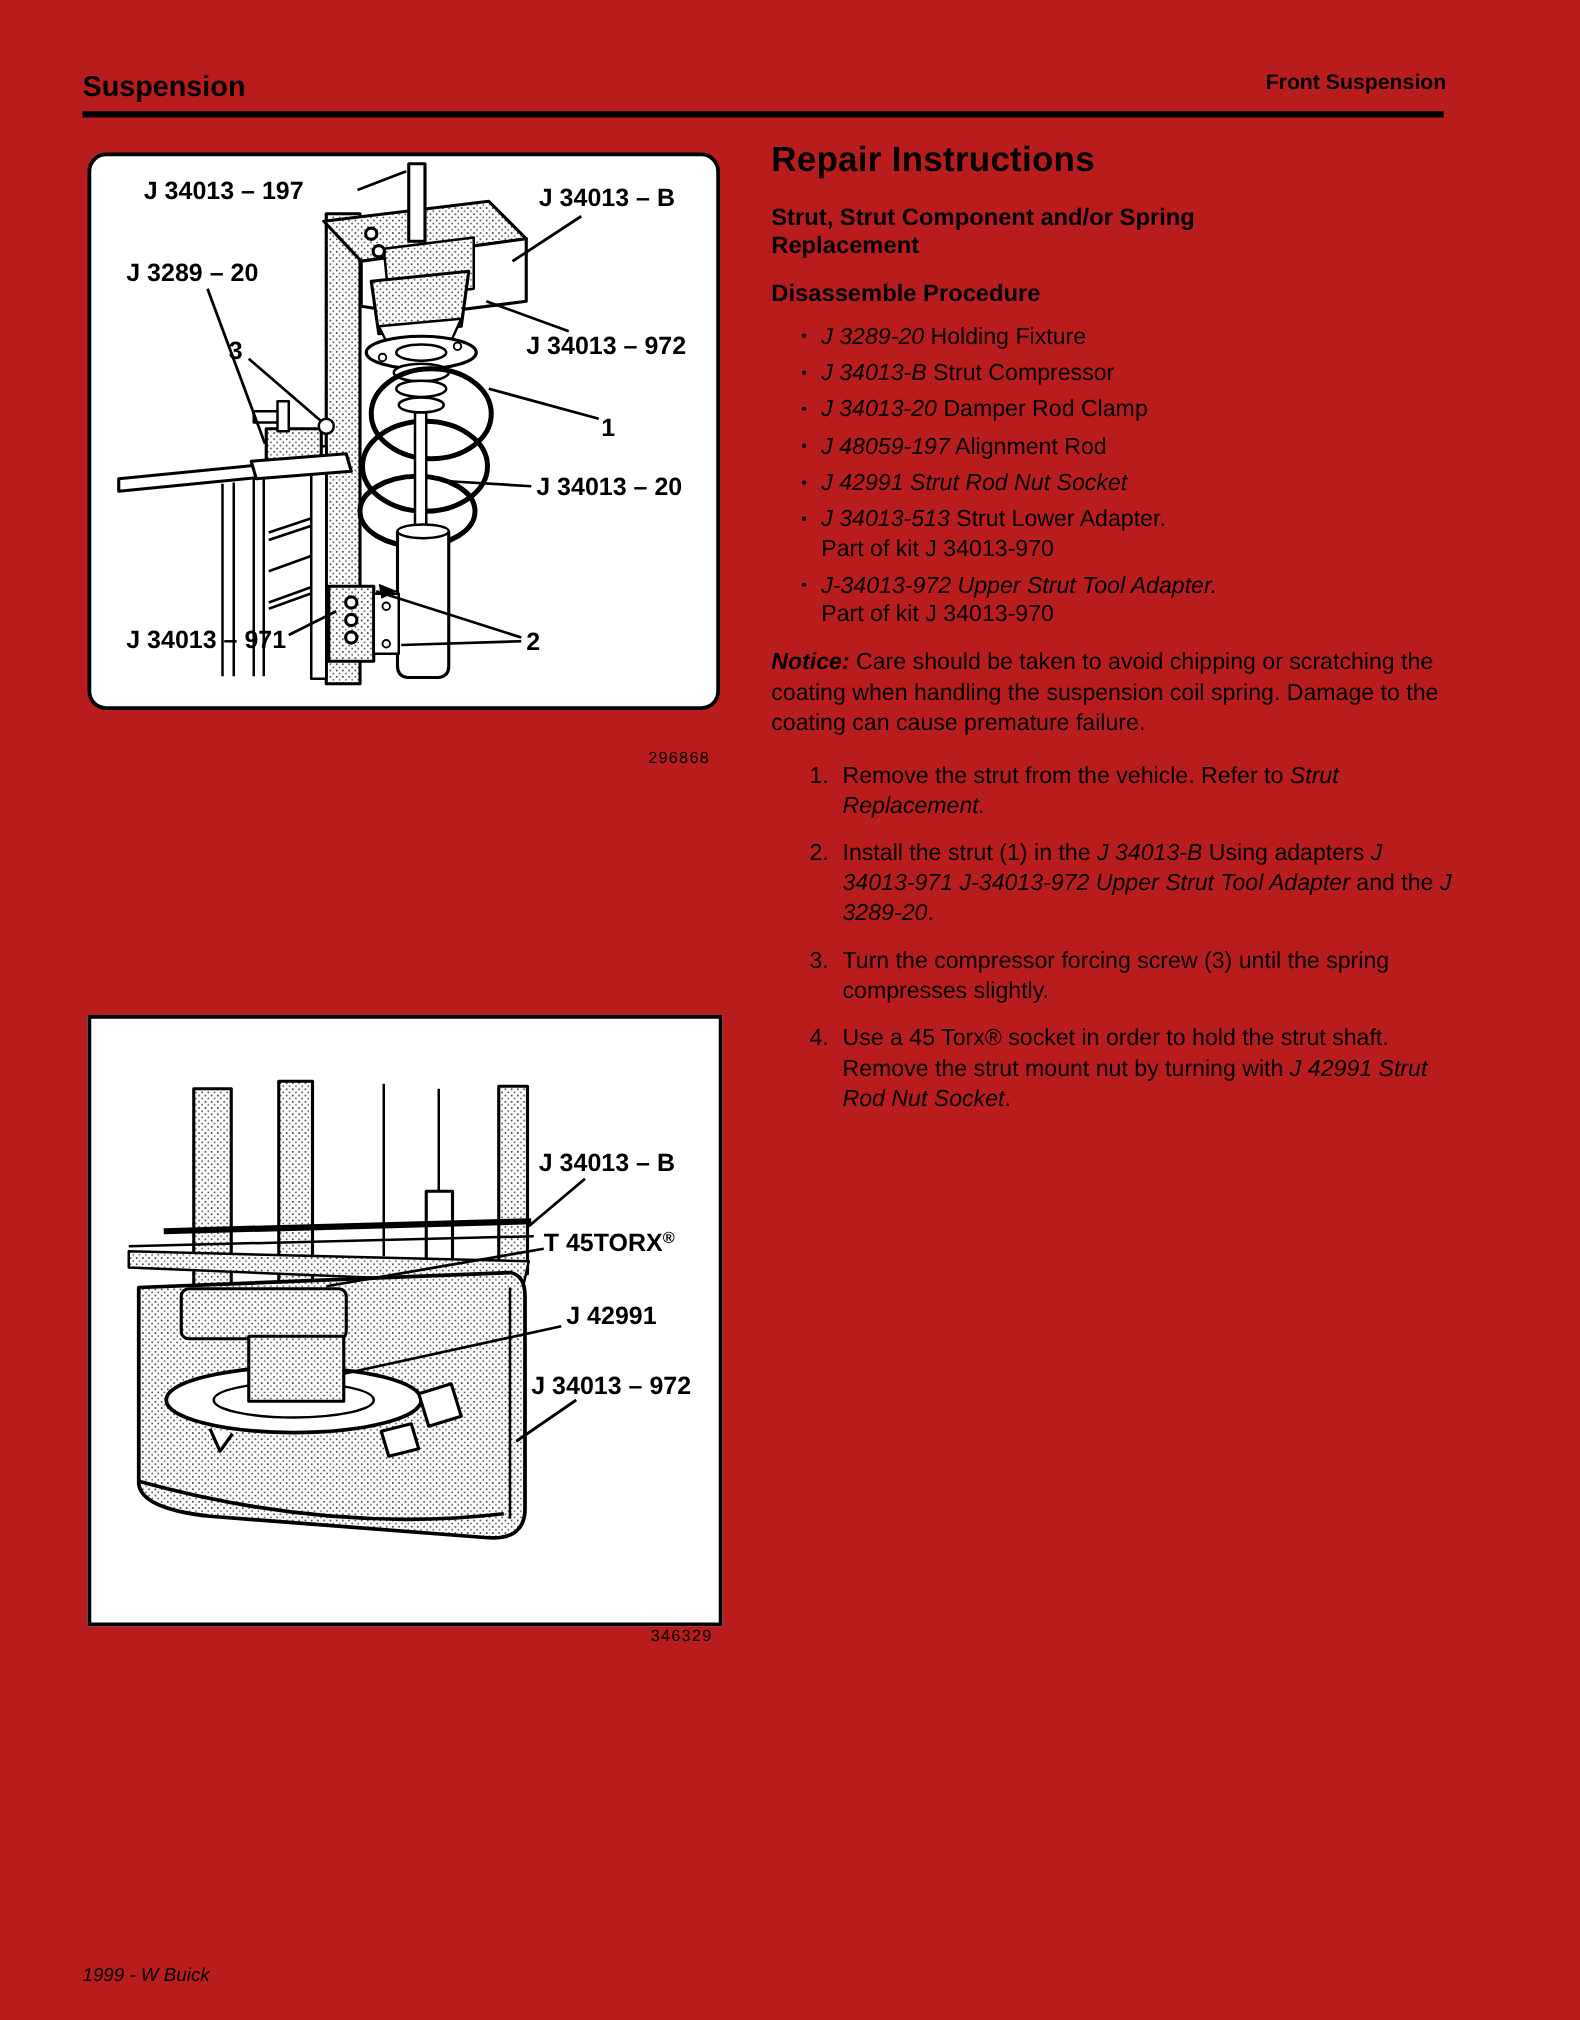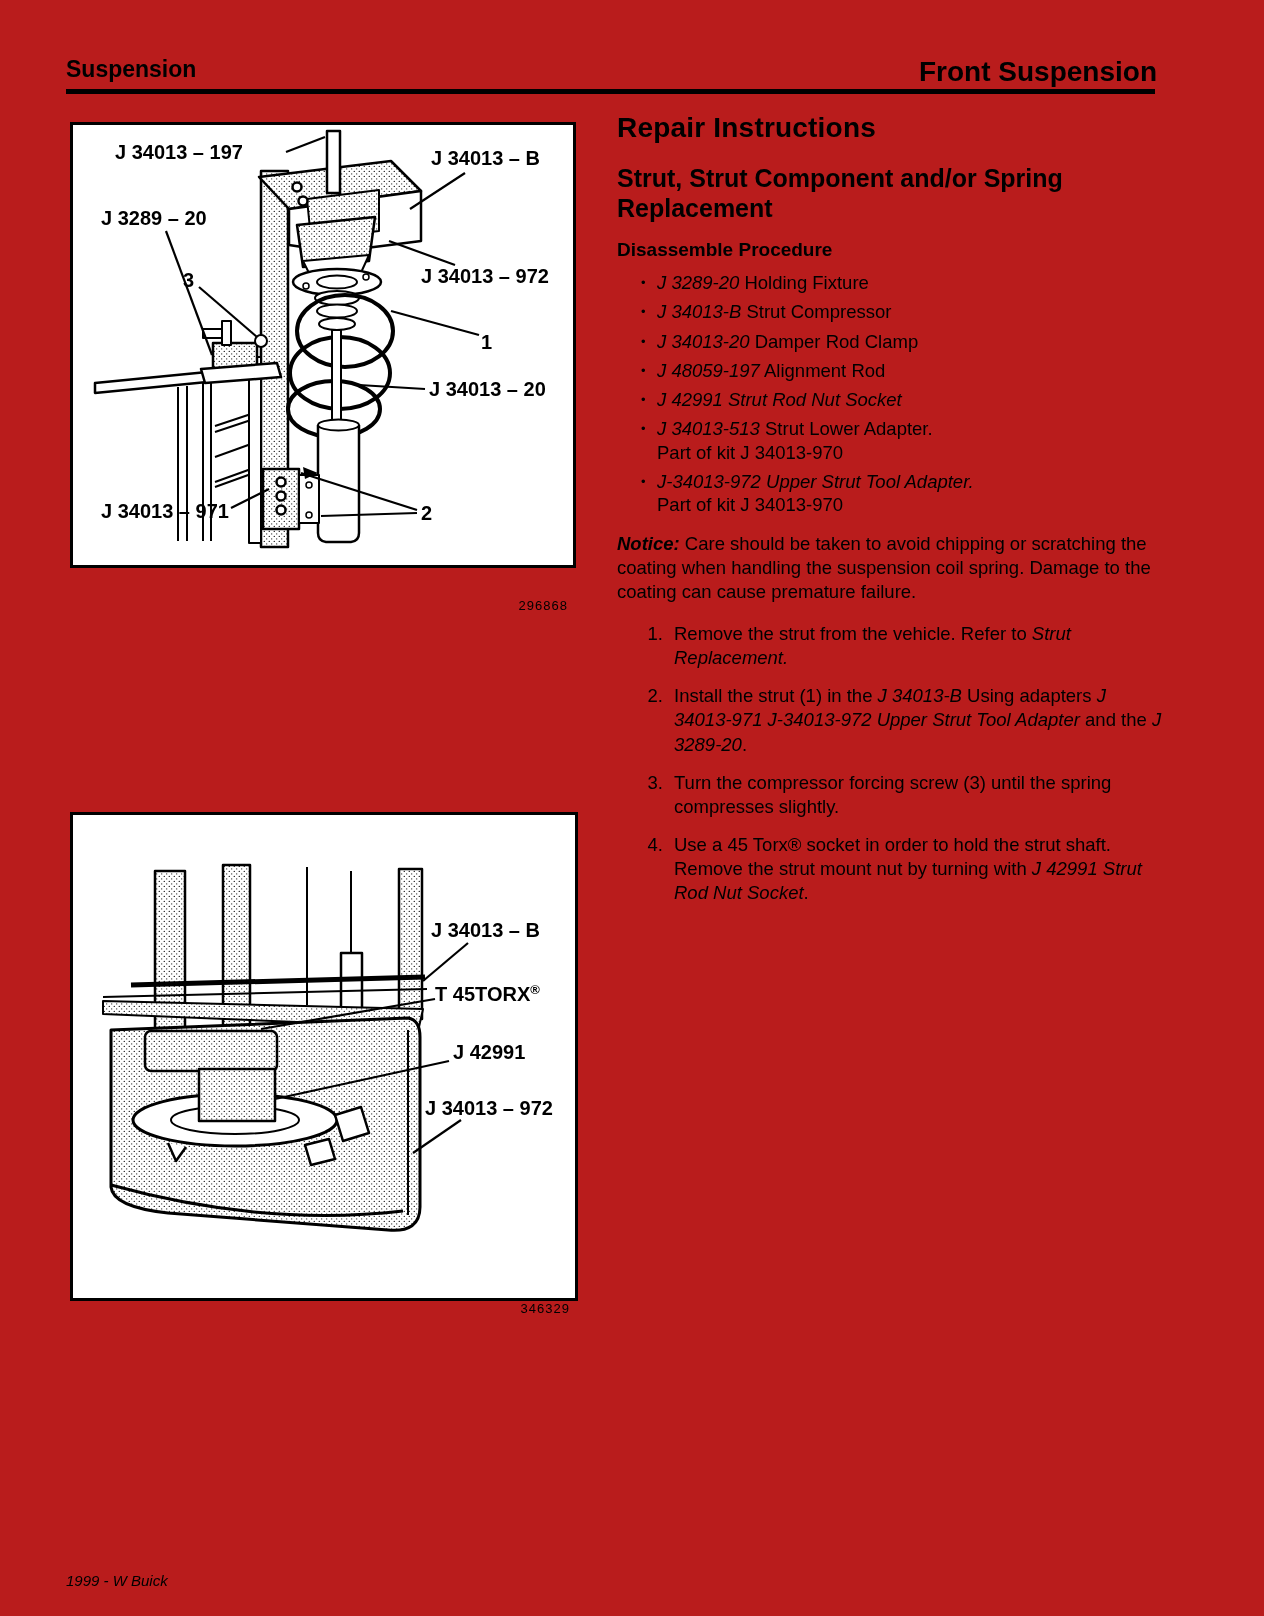--- a/index.html
+++ b/index.html
@@ -4,33 +4,33 @@
 <style>
   html,body { margin:0; padding:0; background:#e8e8e8; }
   .page {
     position:relative; width:1264px; height:1616px; margin:0 auto;
     background:#b91c1c; color:#000;
     font-family:"Liberation Sans", sans-serif;
     overflow:hidden;
   }
   
   .hdr-left  { position:absolute; left:66px;  top:56px; font-size:23px; font-weight:700; }
-  .hdr-right { position:absolute; right:107px; top:56px; font-size:28px; font-weight:700; }
+  .hdr-right { position:absolute; right:107px; top:56px; font-size:17px; font-weight:700; }
   .hdr-rule  { position:absolute; left:66px; top:89px; width:1089px; height:5px; background:#000; }
   
   .figure { position:absolute; border:3px solid #000; background:#fff; }
-  #fig1 { left:70px; top:122px;  width:500px; height:440px; }
+  #fig1 { left:70px; top:122px;  width:500px; height:440px;border-radius:15px; }
   #fig2 { left:70px; top:812px;  width:502px; height:483px; }
   .fig-number { position:absolute; font-size:13px; letter-spacing:1px; text-align:right; }
   #fig1-num { left:70px; top:566px;  width:498px;margin-top:32px; }
   #fig2-num { left:70px; top:1301px; width:500px; }
   
   .right-col { position:absolute; left:617px; top:112px; width:548px; }
   .title { font-size:28px; font-weight:700; margin:0; letter-spacing:0.2px; }
-  .subtitle { font-size:25px; font-weight:700; margin:20px 0 0; line-height:1.18; max-width:460px; }
+  .subtitle { font-size:19px; font-weight:700; margin:20px 0 0; line-height:1.18; max-width:460px; }
   .proc-head { font-size:19px; font-weight:700; margin:16px 0 0; }
   .tools-head { font-size:18px; font-weight:700; margin:9px 0 0; }
   .tools { margin-top:10px; }
   .tool-item { display:flex; font-size:18.5px; line-height:1.26; margin-bottom:6px; }
   .bullet { flex:none; width:16px; margin-left:24px; font-size:13px; padding-top:4px; }
   .it { font-style:italic; }
   .notice { font-size:18.5px; line-height:1.3; margin-top:15px; }
   .notice-label { font-weight:700; font-style:italic; }
   .steps { margin-top:17px; }
   .step { display:flex; font-size:18.5px; line-height:1.3; margin-bottom:14px; }

